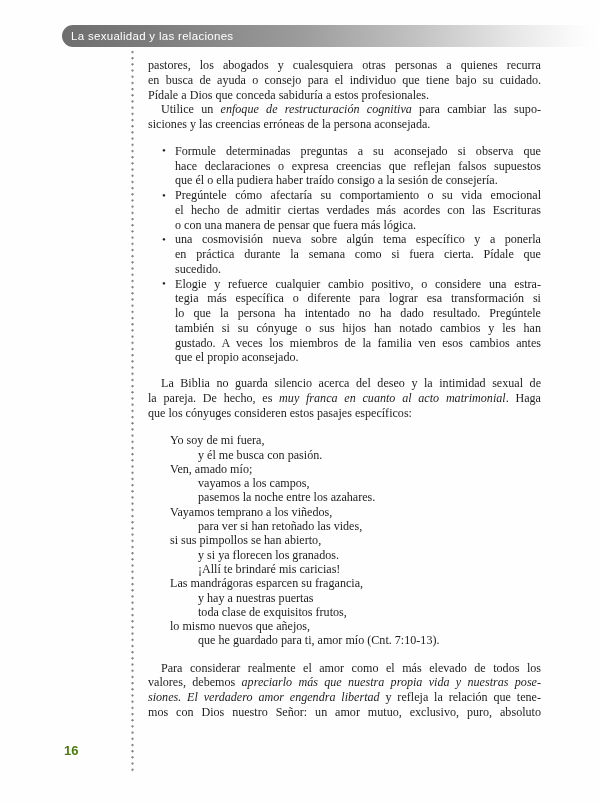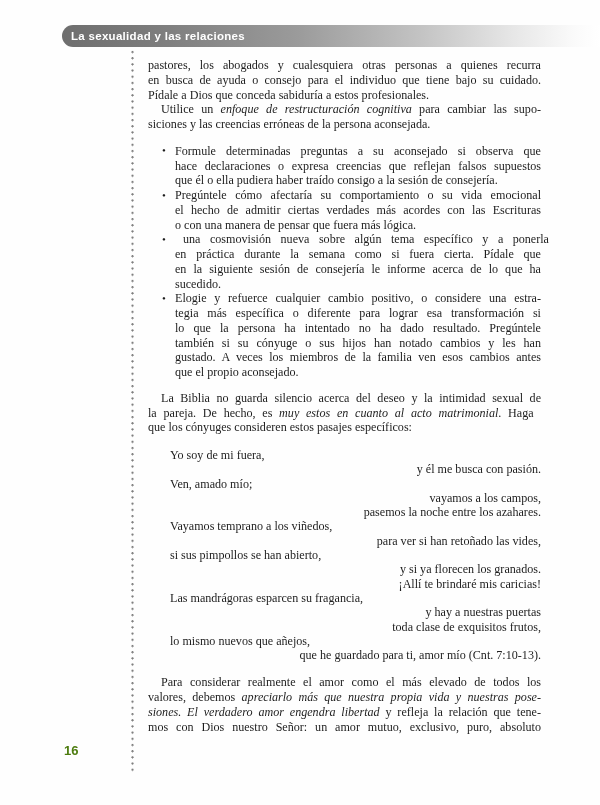--- a/index.html
+++ b/index.html
@@ -7,21 +7,21 @@
   .page{position:absolute;inset:0;background:#fefefe;}
 
   
   .hbar{
     position:absolute;left:62px;top:25px;width:538px;height:22px;
     border-radius:11px 0 0 11px;
     background:linear-gradient(90deg,#6e6e6e 0%,#7b7b7b 16%,#9b9b9b 44%,#c4c4c4 67%,#e7e7e7 84%,#fafafa 95%,#ffffff 100%);
     display:flex;align-items:center;
   }
   .hbar .htitle{
-    color:#ffffff;font-family:"Liberation Sans",sans-serif;font-weight:bold;
+    color:#ffffff;font-family:"Liberation Sans",sans-serif;font-weight:normal;
     font-size:11.5px;letter-spacing:.3px;padding-left:9px;white-space:nowrap;
   }
 
   
   .dotline{
     position:absolute;left:131px;top:50px;width:4px;height:722px;
     background-image:radial-gradient(circle at 1.5px 2px,#7f7f7f 0.9px,rgba(0,0,0,0) 1.35px);
     background-size:4px 6.2px;background-repeat:repeat-y;
   }
 
@@ -33,21 +33,21 @@
   .line{white-space:nowrap;}
   .line .it, .it{font-style:italic;}
   .find{padding-left:13px;}           
 
   .blist{margin-top:12px;margin-bottom:11px;}
   .bitem{position:relative;padding-left:27px;}
   .bdot{position:absolute;left:14px;top:-0.5px;font-size:11px;color:#1d1d1d;}
 
   .poem{margin-top:13px;margin-bottom:13px;margin-left:22px;line-height:14.3px;}
   .pline{white-space:nowrap;}
-  .pline.lv1{padding-left:28px;text-align:right;}
+  .pline.lv1{padding-left:28px;}
 
   .pagenum{
     position:absolute;left:64px;top:743px;
     font-family:"Liberation Sans",sans-serif;font-weight:bold;
     font-size:13px;color:#4d7c0f;
   }
 </style>
 </head>
 <body>
 
@@ -76,38 +76,37 @@
           <div class="line"><span class="ln"><span>que él o ella pudiera haber traído consigo a la sesión de consejería.</span></span></div>
         </div>
         <div class="bitem">
           <span class="bdot">•</span>
           <div class="line just"><span class="ln" style="word-spacing: 5.44922px;"><span>Pregúntele cómo afectaría su comportamiento o su vida emocional</span></span></div>
           <div class="line just"><span class="ln" style="word-spacing: 4.16094px;"><span>el hecho de admitir ciertas verdades más acordes con las Escrituras</span></span></div>
           <div class="line"><span class="ln"><span>o con una manera de pensar que fuera más lógica.</span></span></div>
         </div>
         <div class="bitem">
           <span class="bdot">•</span>
-          <div class="line just"><span class="ln" style="word-spacing: 6.44792px; margin-left: 8px;"><span>una cosmovisión nueva sobre algún tema específico y a ponerla</span></span></div>
+          <div class="line just"><span class="ln" style="word-spacing: 6.44792px;"><span>una cosmovisión nueva sobre algún tema específico y a ponerla</span></span></div>
           <div class="line just"><span class="ln" style="word-spacing: 6.74844px;"><span>en práctica durante la semana como si fuera cierta. Pídale que</span></span></div>
-          <div class="line just"><span class="ln" style="word-spacing: 3.97135px;"><span>en la siguiente sesión de consejería le informe acerca de lo que ha</span></span></div>
           <div class="line"><span class="ln"><span>sucedido.</span></span></div>
         </div>
         <div class="bitem">
           <span class="bdot">•</span>
           <div class="line just"><span class="ln" style="word-spacing: 4.69792px;"><span>Elogie y refuerce cualquier cambio positivo, o considere una estra-</span></span></div>
           <div class="line just"><span class="ln" style="word-spacing: 5.78125px;"><span>tegia más específica o diferente para lograr esa transformación si</span></span></div>
           <div class="line just"><span class="ln" style="word-spacing: 6.00469px;"><span>lo que la persona ha intentado no ha dado resultado. Pregúntele</span></span></div>
           <div class="line just"><span class="ln" style="word-spacing: 4.85938px;"><span>también si su cónyuge o sus hijos han notado cambios y les han</span></span></div>
           <div class="line just"><span class="ln" style="word-spacing: 3.41051px;"><span>gustado. A veces los miembros de la familia ven esos cambios antes</span></span></div>
           <div class="line"><span class="ln"><span>que el propio aconsejado.</span></span></div>
         </div>
       </div>
       <div class="para">
         <div class="line just find"><span class="ln" style="word-spacing: 3.51432px;"><span>La Biblia no guarda silencio acerca del deseo y la intimidad sexual de</span></span></div>
-        <div class="line just"><span class="ln" style="word-spacing: 3.72526px;"><span>la pareja. De hecho, es </span><span class="it">muy estos en cuanto al acto matrimonial</span><span>. Haga</span></span></div>
+        <div class="line just"><span class="ln" style="word-spacing: 3.72526px;"><span>la pareja. De hecho, es </span><span class="it">muy franca en cuanto al acto matrimonial</span><span>. Haga</span></span></div>
         <div class="line"><span class="ln"><span>que los cónyuges consideren estos pasajes específicos:</span></span></div>
       </div>
       <div class="poem">
         <div class="pline lv0">Yo soy de mi fuera,</div>
         <div class="pline lv1">y él me busca con pasión.</div>
         <div class="pline lv0">Ven, amado mío;</div>
         <div class="pline lv1">vayamos a los campos,</div>
         <div class="pline lv1">pasemos la noche entre los azahares.</div>
         <div class="pline lv0">Vayamos temprano a los viñedos,</div>
         <div class="pline lv1">para ver si han retoñado las vides,</div>

